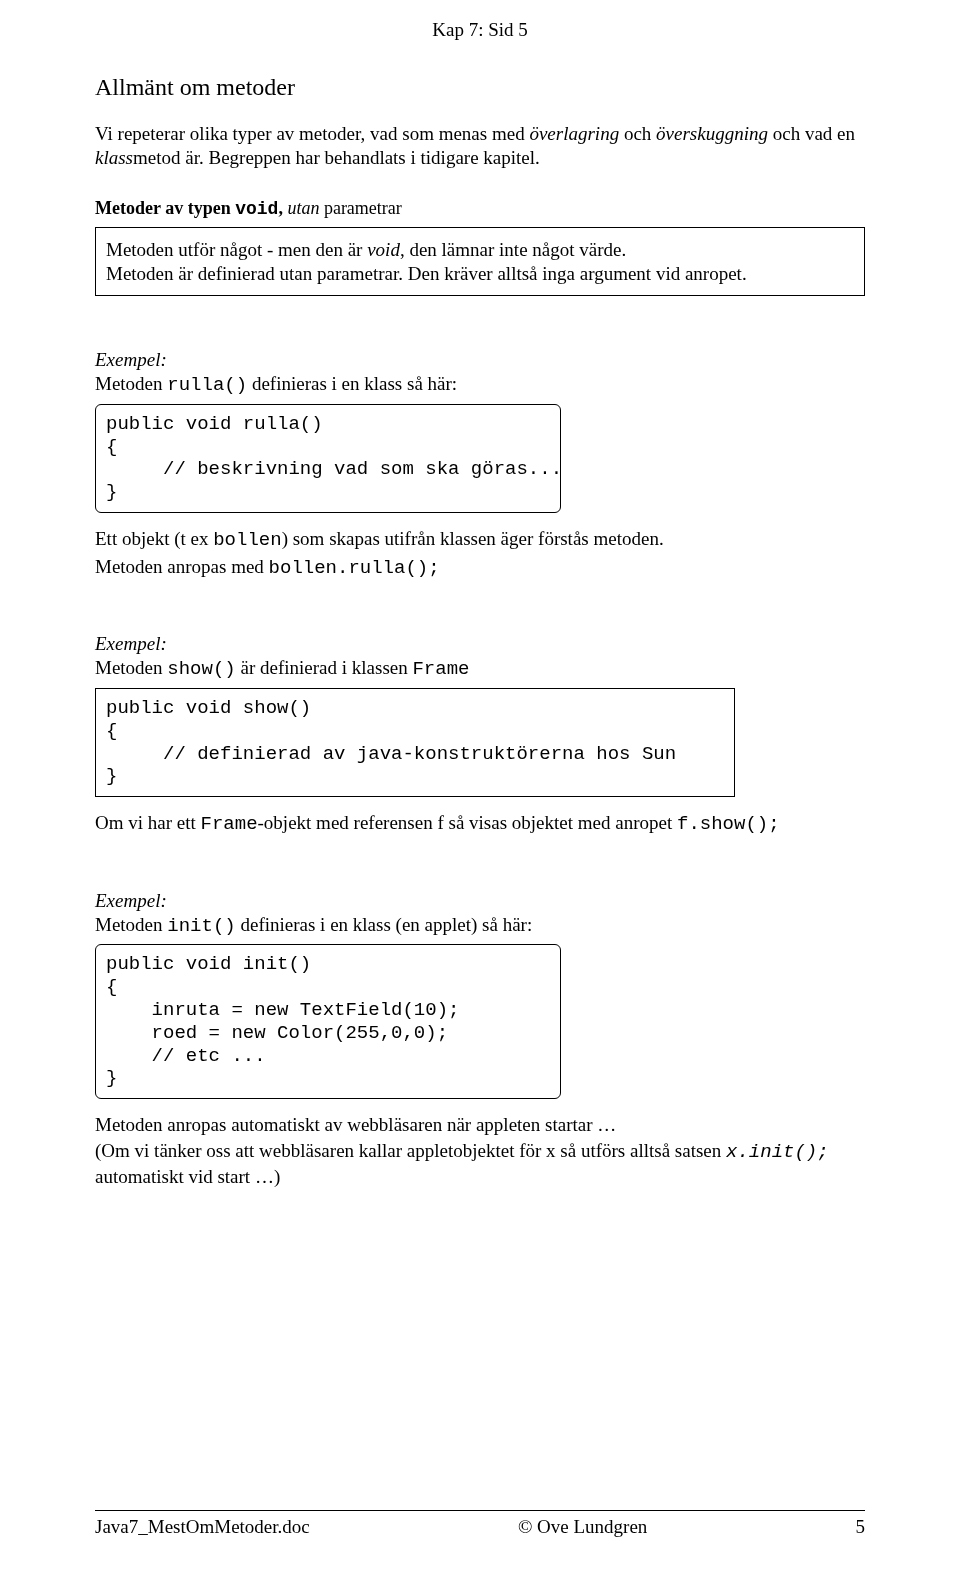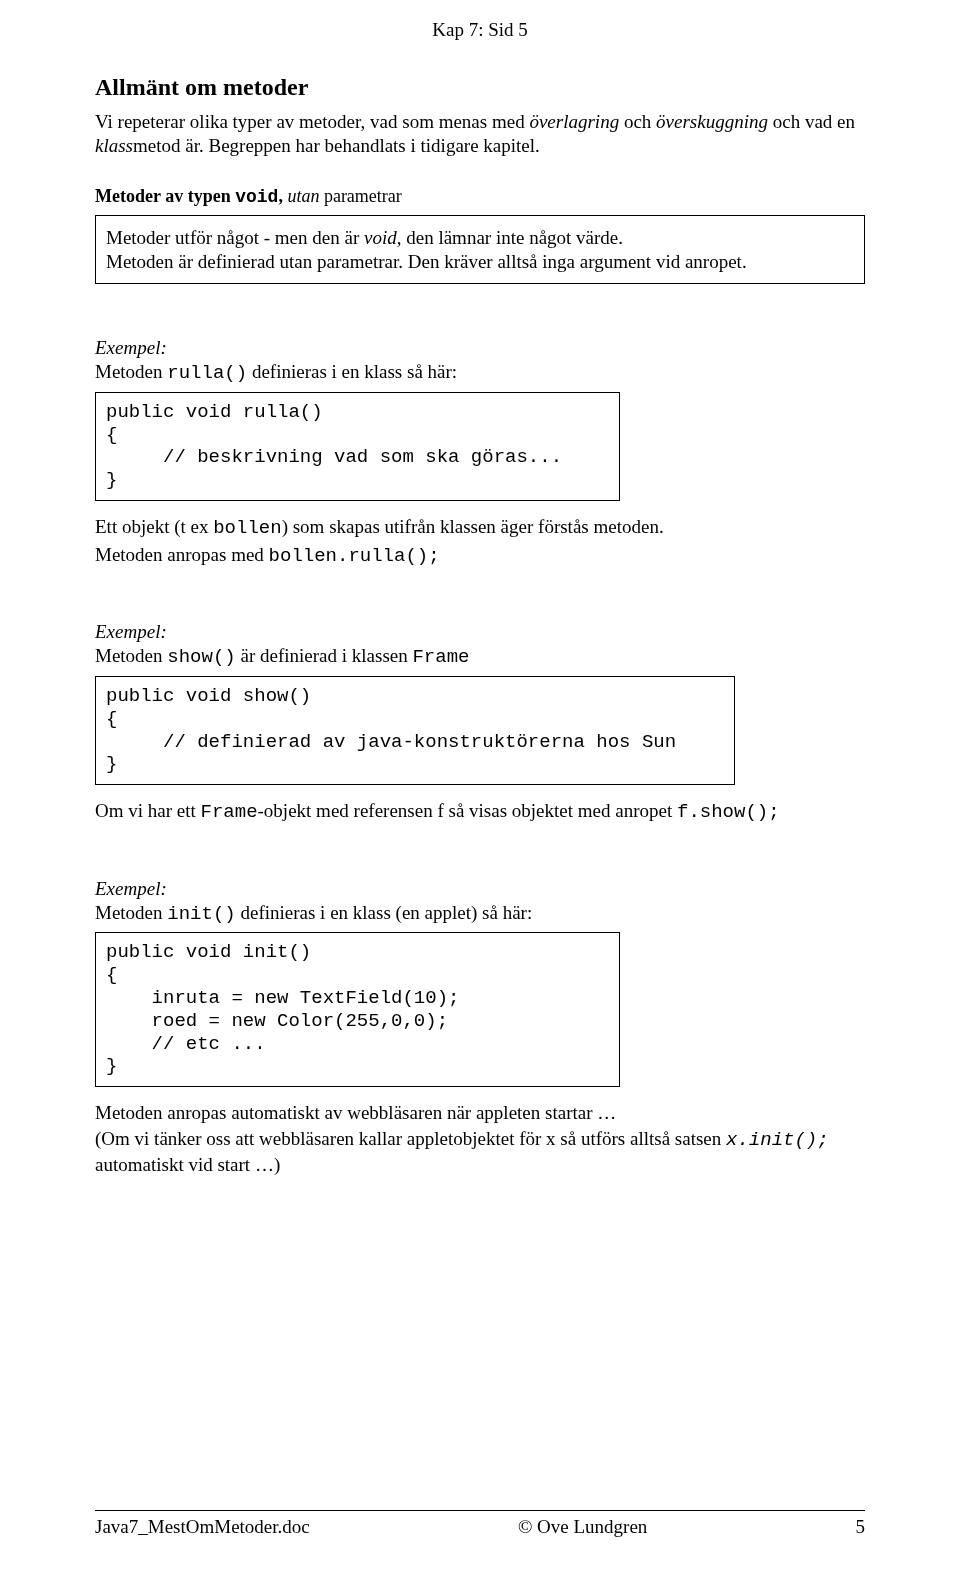--- a/index.html
+++ b/index.html
@@ -19,22 +19,22 @@
     font-size: 19px;
     line-height: 1.25;
   }
   .header {
     text-align: center;
     font-size: 19px;
     margin-bottom: 30px;
   }
   h1 {
     font-size: 24px;
-    font-weight: bold;
-    margin: 0 0 8px 0;
+    font-weight: normal;
+    margin: 0 0 20px 0;
     font-family: 'Times New Roman', Times, serif;
   }
   h2 {
     font-size: 18px;
     font-weight: bold;
     margin: 0 0 2px 0;
     font-family: 'Times New Roman', Times, serif;
   }
   .para {
     margin: 0 0 2px 0;
@@ -57,21 +57,21 @@
   .code-box {
     border: 1.5px solid #000;
     font-family: 'Courier New', Courier, monospace;
     font-size: 19px;
     line-height: 1.2;
     padding: 8px 10px 8px 10px;
     white-space: pre;
     box-sizing: border-box;
     margin-top: 6px;
   }
-  .cbox-sm { width: 525px; }
+  .cbox-sm { width: 466px; border-radius: 6px; }
   .cbox-md { width: 640px; }
   .mono { font-family: 'Courier New', Courier, monospace; }
   .italic { font-style: italic; }
   .footer {
     position: absolute;
     bottom: 52px;
     left: 95px;
     right: 95px;
     display: flex;
     justify-content: space-between;
@@ -99,21 +99,21 @@
   </p>
 
   <div class="section-gap"></div>
 
   <h2>
     <span>Metoder av typen </span><span class="mono">void</span><span>,   </span><span class="italic" style="font-weight:normal">utan</span><span style="font-weight:normal"> parametrar</span>
   </h2>
 
   <div class="box box-note">
     <div>
-      <span>Metoder utför något - men den  är </span><span class="italic">void</span><span>, den lämnar inte något värde.</span>
+      <span>Metoden utför något - men den  är </span><span class="italic">void</span><span>, den lämnar inte något värde.</span>
     </div>
     <div>Metoden är definierad utan parametrar. Den kräver alltså inga argument vid anropet.</div>
   </div>
 
   <div class="section-gap-lg"></div>
 
   <div class="italic">Exempel:</div>
   <div>
     <span>Metoden </span><span class="mono">rulla()</span><span>  definieras i en klass  så här:</span>
   </div>

